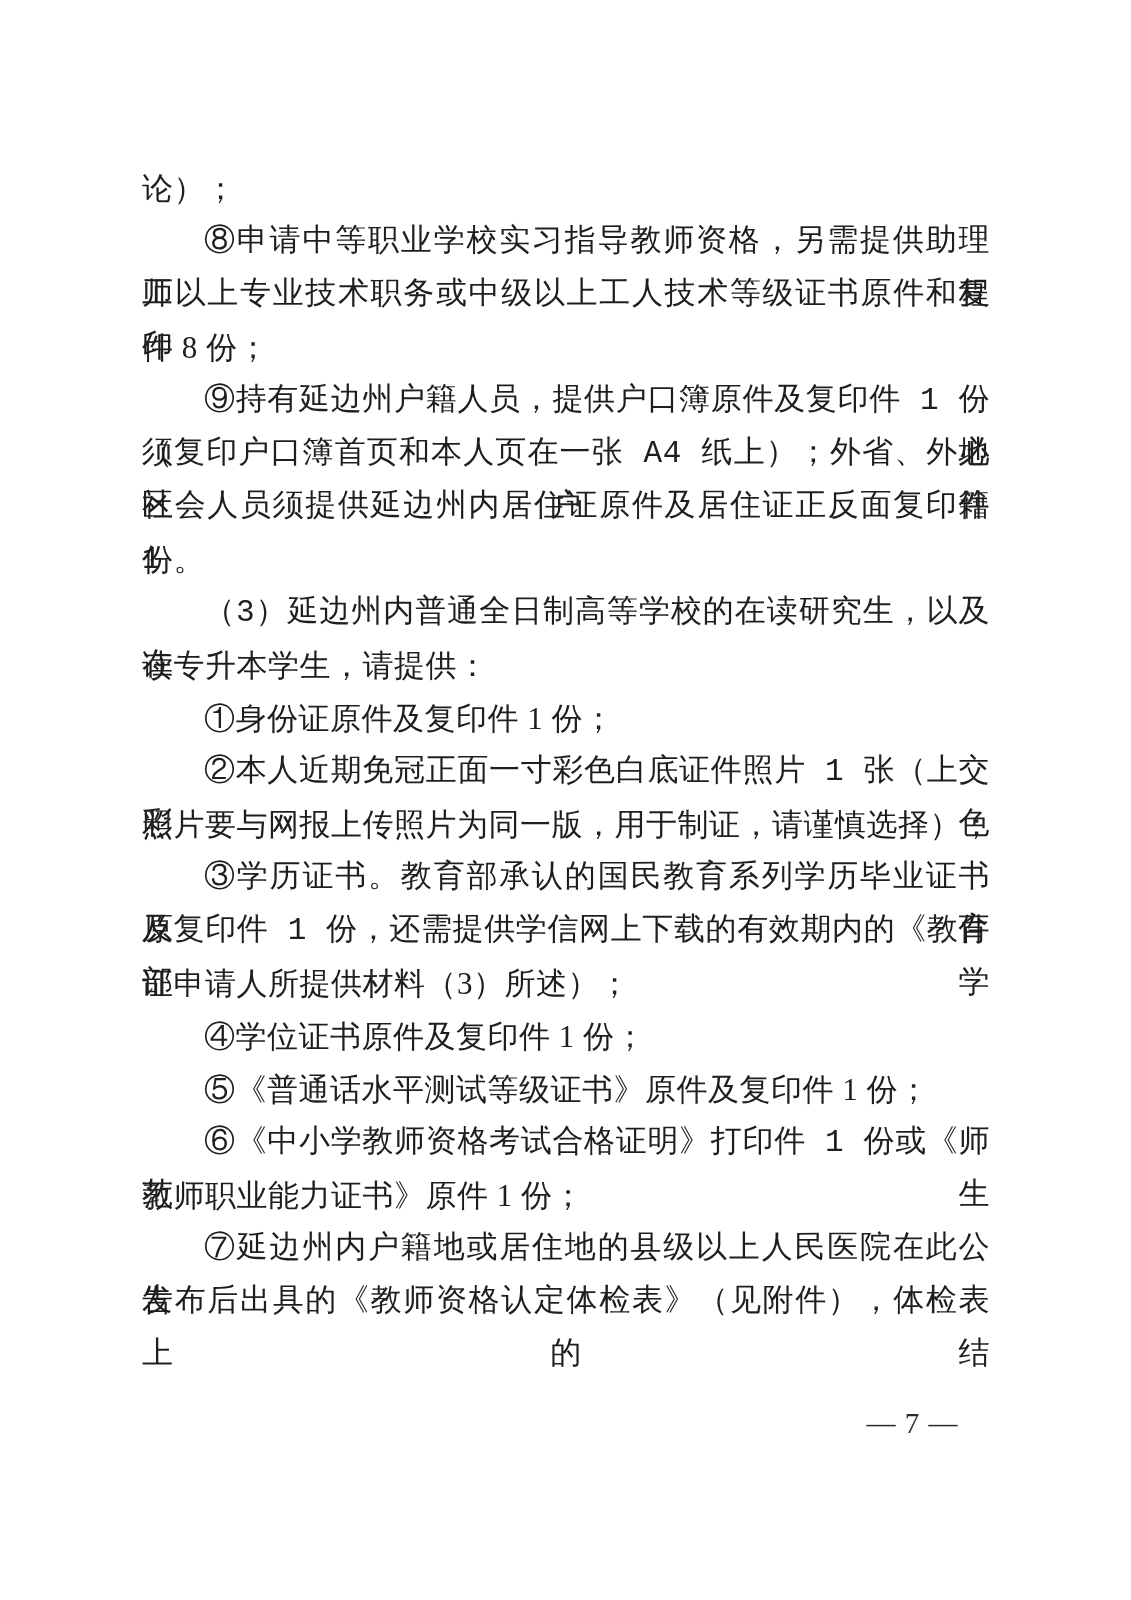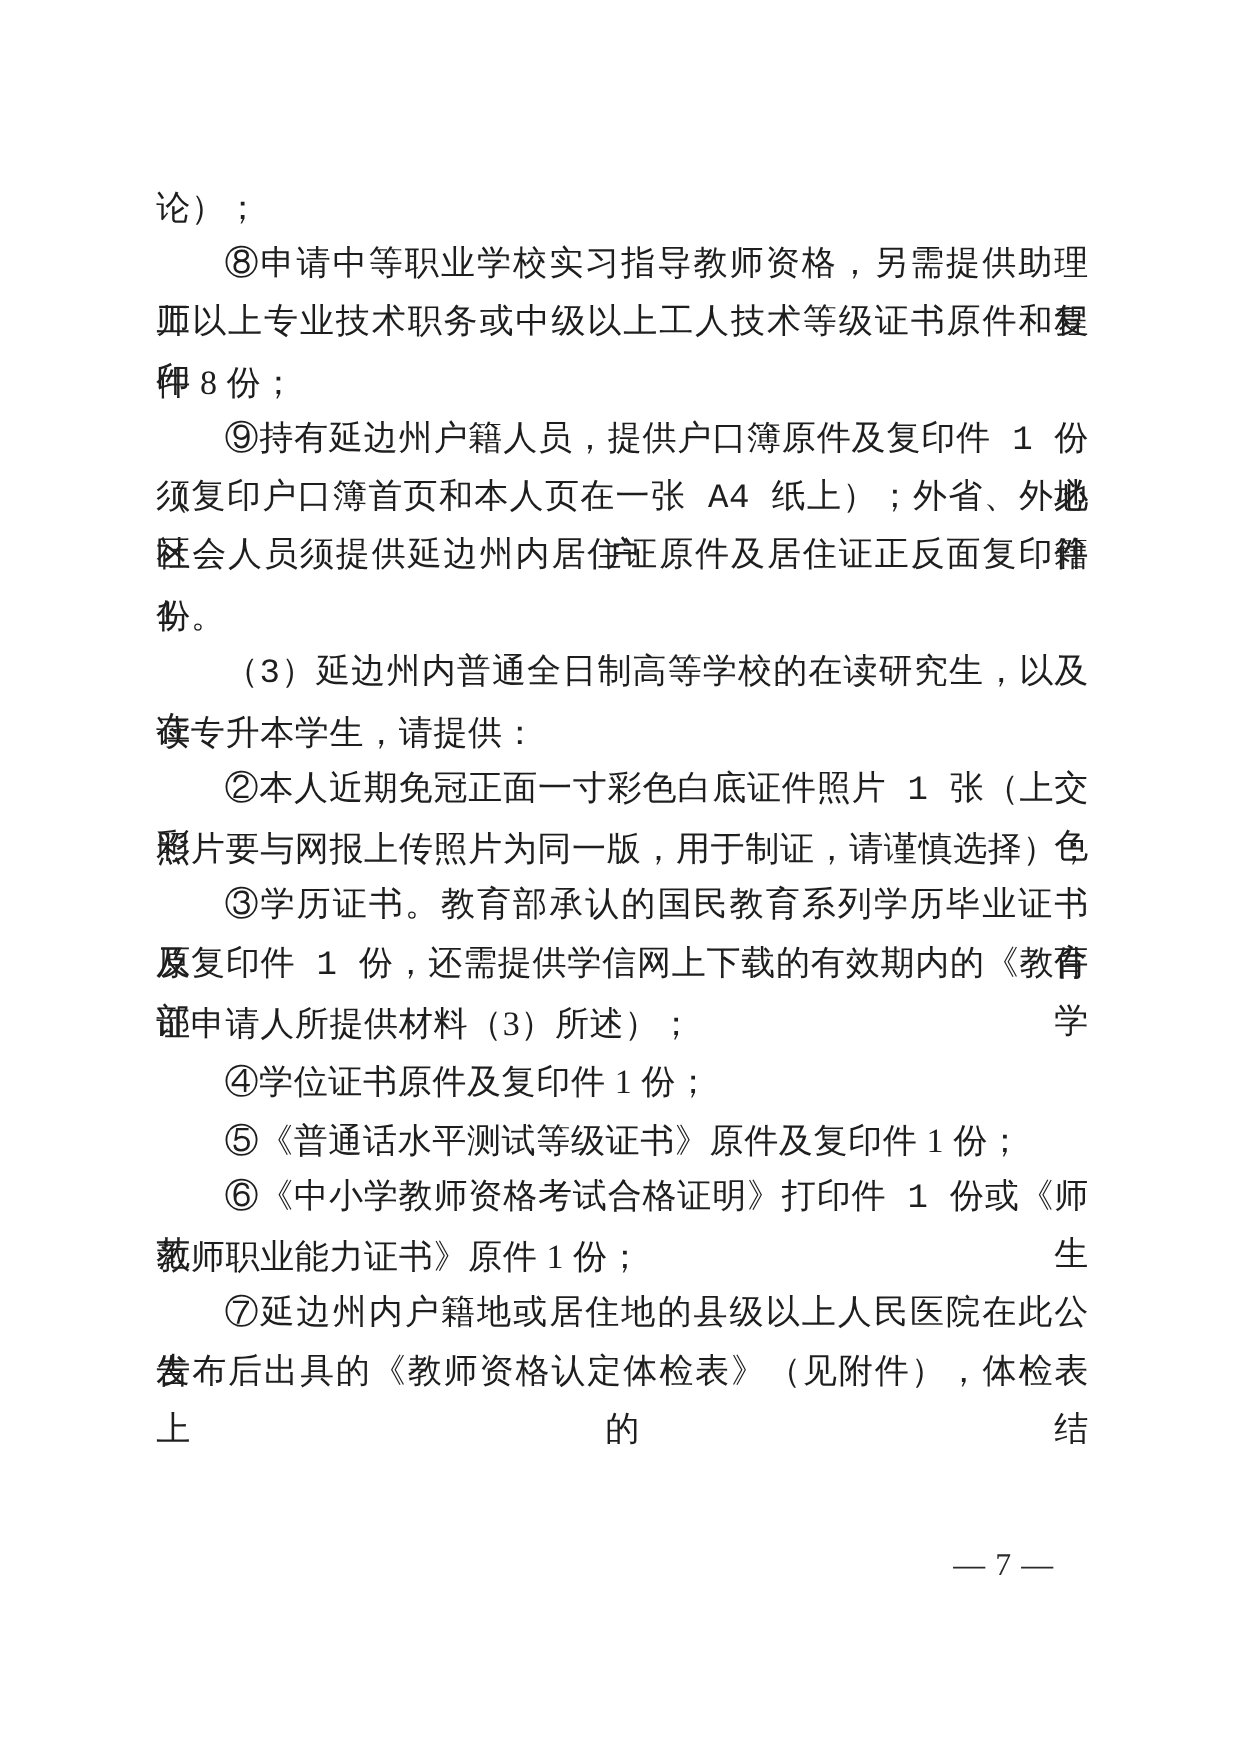--- a/index.html
+++ b/index.html
@@ -63,20 +63,21 @@
       <div class="line">论）；</div>
       <div class="line indent justify">⑧申请中等职业学校实习指导教师资格，另需提供助理工程</div>
       <div class="line justify">师以上专业技术职务或中级以上工人技术等级证书原件和复印</div>
       <div class="line">件 8 份；</div>
       <div class="line indent justify">⑨持有延边州户籍人员，提供户口簿原件及复印件 1 份（必</div>
       <div class="line justify">须复印户口簿首页和本人页在一张 A4 纸上）；外省、外地区户籍</div>
       <div class="line justify">社会人员须提供延边州内居住证原件及居住证正反面复印件 1</div>
       <div class="line">份。</div>
       <div class="line indent justify">（3）延边州内普通全日制高等学校的在读研究生，以及在</div>
       <div class="line">读专升本学生，请提供：</div>
+      <div class="line indent">①身份证原件及复印件 1 份；</div>
       <div class="line indent justify">②本人近期免冠正面一寸彩色白底证件照片 1 张（上交彩色</div>
       <div class="line">照片要与网报上传照片为同一版，用于制证，请谨慎选择）；</div>
       <div class="line indent justify">③学历证书。教育部承认的国民教育系列学历毕业证书原件</div>
       <div class="line justify">及复印件 1 份，还需提供学信网上下载的有效期内的《教育部学</div>
       <div class="line">证申请人所提供材料（3）所述）；</div>
       <div class="line indent">④学位证书原件及复印件 1 份；</div>
       <div class="line indent">⑤《普通话水平测试等级证书》原件及复印件 1 份；</div>
       <div class="line indent justify">⑥《中小学教师资格考试合格证明》打印件 1 份或《师范生</div>
       <div class="line">教师职业能力证书》原件 1 份；</div>
       <div class="line indent justify">⑦延边州内户籍地或居住地的县级以上人民医院在此公告</div>

